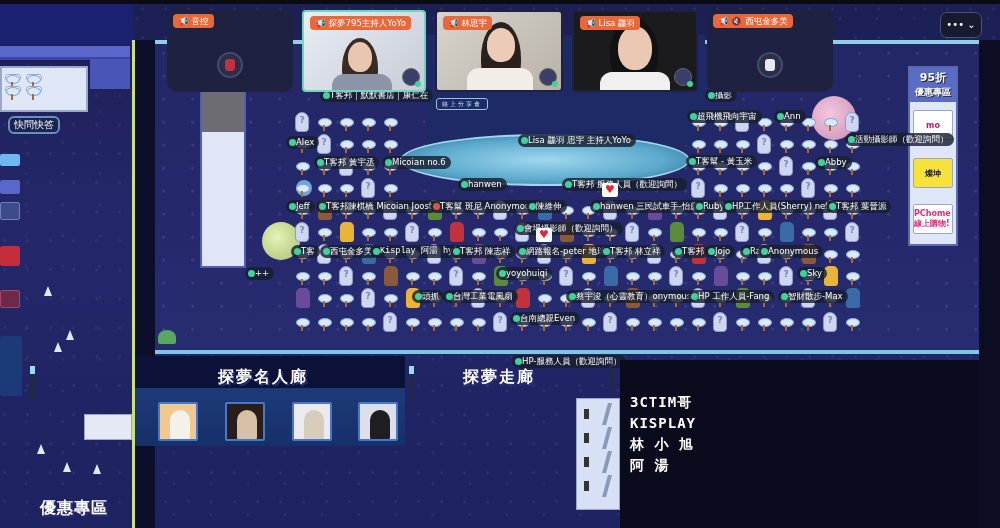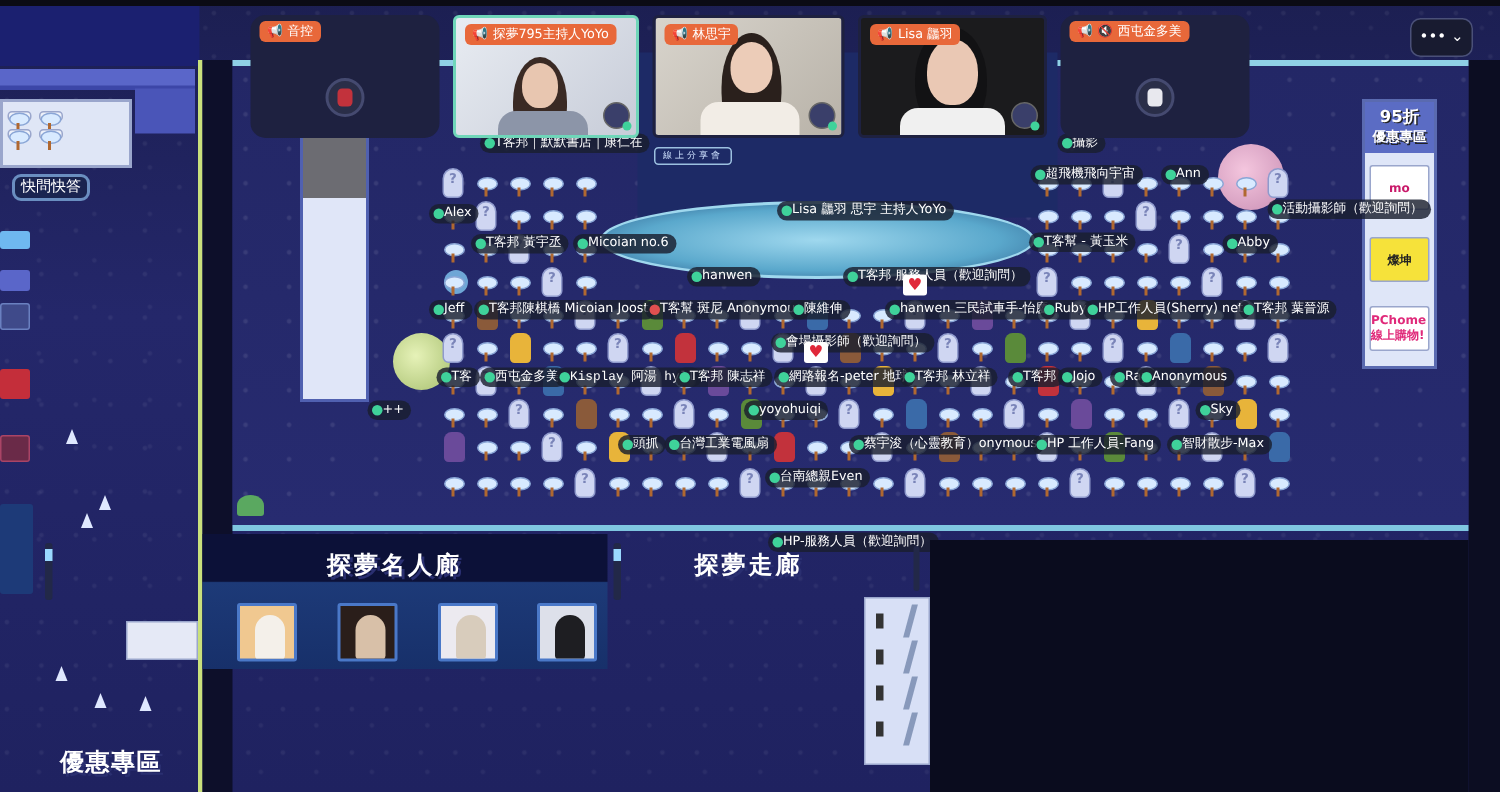--- a/index.html
+++ b/index.html
@@ -618,13 +618,19 @@
   <div class="rack">
     <div class="slot" style="top:10px;"></div>
       <div class="cable" style="top:4px;"></div>
     <div class="slot" style="top:34px;"></div>
       <div class="cable" style="top:28px;"></div>
     <div class="slot" style="top:58px;"></div>
       <div class="cable" style="top:52px;"></div>
     <div class="slot" style="top:82px;"></div>
       <div class="cable" style="top:76px;"></div>
   </div>
+  <div class="sponsor-list">
+    <div>3CTIM哥</div>
+    <div>KISPLAY</div>
+    <div>林 小 旭</div>
+    <div>阿 湯</div>
+  </div>
 </div>
 
 </body></html>

